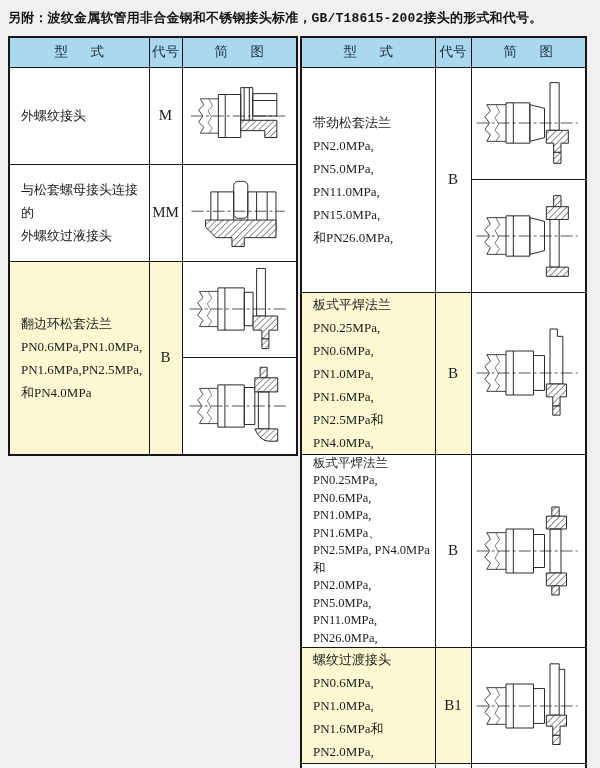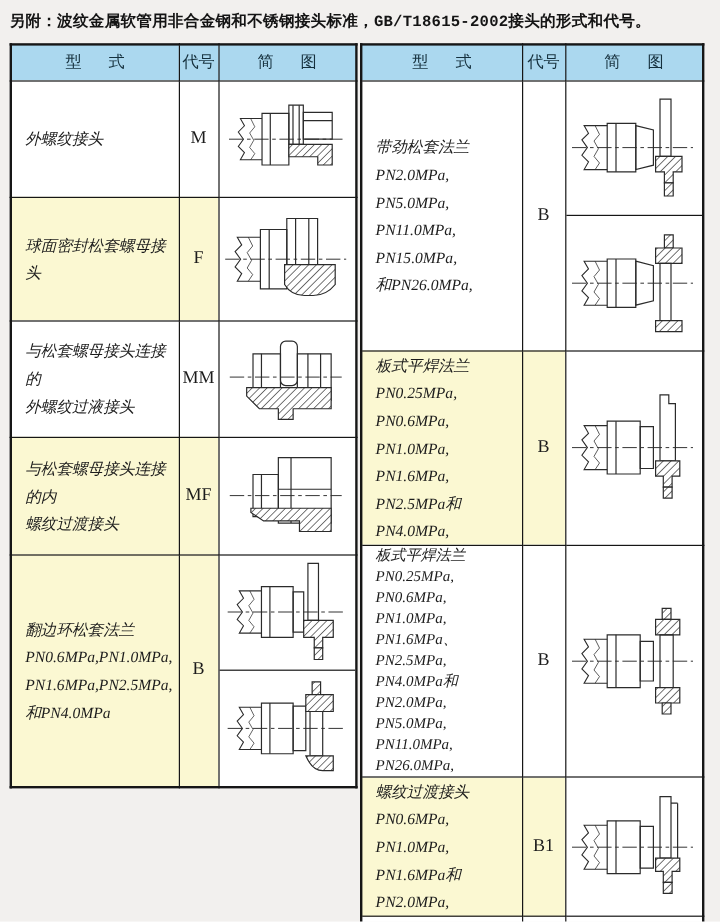--- a/index.html
+++ b/index.html
@@ -26,21 +26,20 @@
   th.hcell {
     background:#abd8ef; height:30px;
     font-family:"Liberation Sans", sans-serif;
     font-weight:normal; font-size:13.5px; color:#15303d;
     white-space:pre; text-align:center;margin-top:35px;
   }
   td.type {
     padding-left:11px; padding-right:4px;
     font-size:13px; line-height:23px; vertical-align:middle;
     background:#fff;
-    font-style:italic;
   }
   td.type .mltext { white-space:pre-line; }
   td.type.compact { line-height:17.5px; font-size:12.5px; }
   td.code {
     text-align:center; vertical-align:middle;
     font-size:15px; background:#fff;
   }
   td.diag { background:#fff; vertical-align:middle; text-align:center; }
   .hl { background:#fbf8d2 !important; }
   .dgbox { display:flex; align-items:center; justify-content:center; }
@@ -99,38 +98,20 @@
             <line x1="72" y1="17" x2="72" y2="55"></line>
             <rect x="76" y="24" width="28" height="26"></rect>
             <line x1="76" y1="32" x2="104" y2="32"></line>
             <path d="M62,55 h42 v20 h-14 v-8 h-28 z" fill="url(#hatch)"></path>
             <line x1="4" y1="50" x2="114" y2="50" stroke-dasharray="12 3 3 3" stroke-width="0.8"></line>
           </svg>
           </div>
         </td>
       </tr>
 
-      <tr style="height:103px">
-        <td class="type hl"><span class="mltext">球面密封松套螺母接头</span></td>
-        <td class="code hl">F</td>
-        <td class="diag">
-          <div class="dgbox">
-          <svg class="dg" width="110" height="92" viewBox="0 0 120 100" fill="none" stroke="#2b2b2b" stroke-width="1">
-            <use href="#hosepart"></use>
-            <rect x="36" y="23" width="24" height="54"></rect>
-            <line x1="44" y1="23" x2="44" y2="77"></line>
-            <rect x="60" y="13" width="28" height="42"></rect>
-            <line x1="68" y1="13" x2="68" y2="55"></line>
-            <line x1="80" y1="13" x2="80" y2="55"></line>
-            <path d="M58,55 h46 v18 q-8,10 -20,10 h-8 q-12,0 -18,-10 z" fill="url(#hatch)"></path>
-            <line x1="4" y1="50" x2="114" y2="50" stroke-dasharray="12 3 3 3" stroke-width="0.8"></line>
-          </svg>
-          </div>
-        </td>
-      </tr>
 
       <tr style="height:97px">
         <td class="type"><span class="mltext">与松套螺母接头连接的
 外螺纹过液接头</span></td>
         <td class="code">MM</td>
         <td class="diag">
           <div class="dgbox">
           <svg class="dg" width="110" height="88" viewBox="0 0 120 100" fill="none" stroke="#2b2b2b" stroke-width="1">
             <rect x="28" y="26" width="26" height="44"></rect>
             <line x1="36" y1="26" x2="36" y2="70"></line>
@@ -138,38 +119,20 @@
             <rect x="70" y="26" width="32" height="44"></rect>
             <line x1="80" y1="26" x2="80" y2="70"></line>
             <line x1="92" y1="26" x2="92" y2="70"></line>
             <path d="M22,58 h80 v20 h-36 v10 h-14 v-10 h-18 l-12,-12 z" fill="url(#hatch)"></path>
             <line x1="6" y1="48" x2="112" y2="48" stroke-dasharray="12 3 3 3" stroke-width="0.8"></line>
           </svg>
           </div>
         </td>
       </tr>
 
-      <tr style="height:98px">
-        <td class="type hl"><span class="mltext">与松套螺母接头连接的内
-螺纹过渡接头</span></td>
-        <td class="code hl">MF</td>
-        <td class="diag">
-          <div class="dgbox">
-          <svg class="dg" width="110" height="88" viewBox="0 0 120 100" fill="none" stroke="#2b2b2b" stroke-width="1">
-            <rect x="28" y="30" width="24" height="40"></rect>
-            <line x1="36" y1="30" x2="36" y2="70"></line>
-            <rect x="52" y="14" width="50" height="62"></rect>
-            <line x1="64" y1="14" x2="64" y2="76"></line>
-            <line x1="52" y1="44" x2="102" y2="44"></line>
-            <path d="M26,62 h76 v22 h-30 v-10 h-34 l-12,-8 z" fill="url(#hatch)"></path>
-            <line x1="6" y1="50" x2="112" y2="50" stroke-dasharray="12 3 3 3" stroke-width="0.8"></line>
-          </svg>
-          </div>
-        </td>
-      </tr>
 
 
       <tr style="height:193px">
         <td class="type hl"><span class="mltext">翻边环松套法兰
 PN0.6MPa,PN1.0MPa,
 PN1.6MPa,PN2.5MPa,
 和PN4.0MPa</span></td>
         <td class="code hl">B</td>
         <td class="diag">
           <div class="half" style="height:96px">

